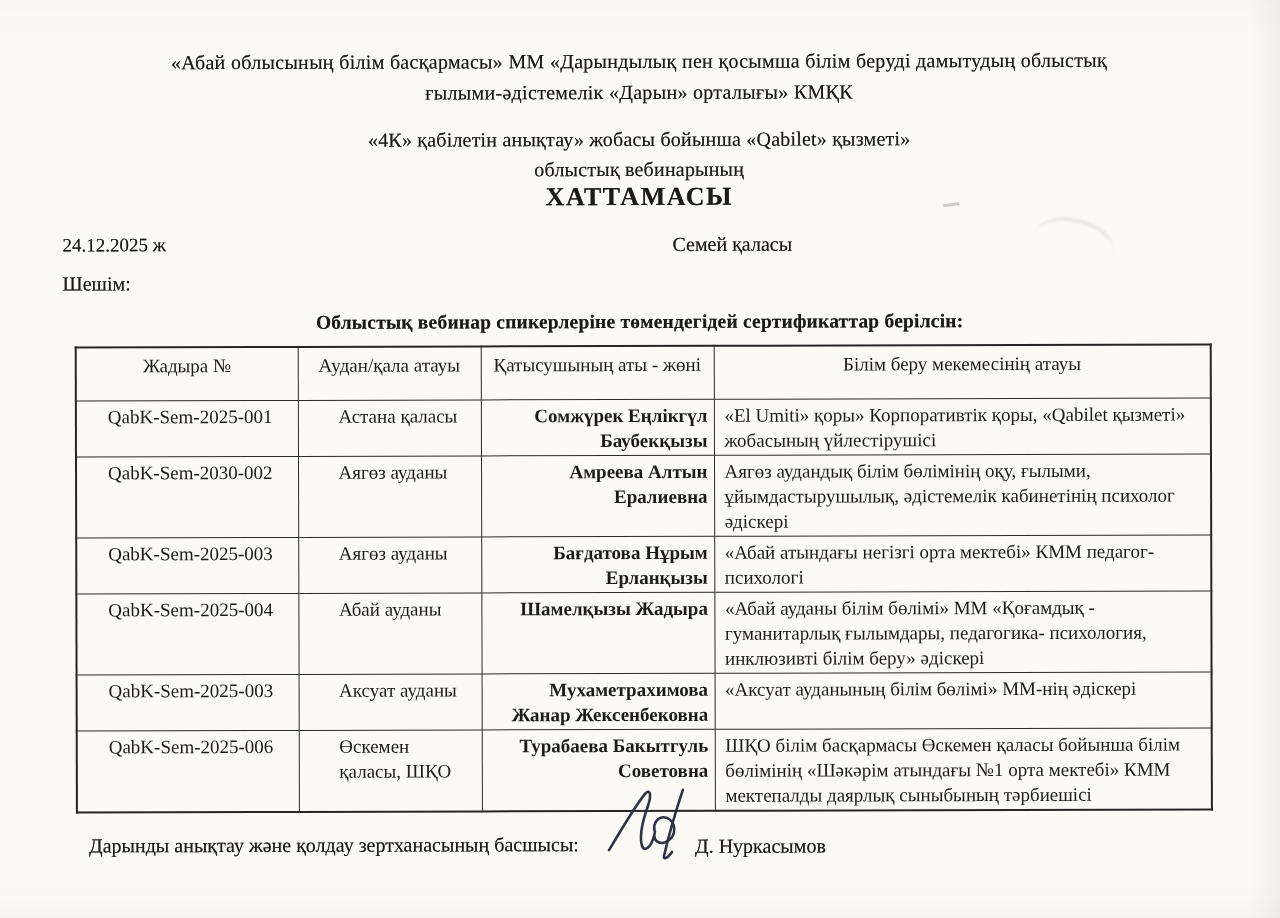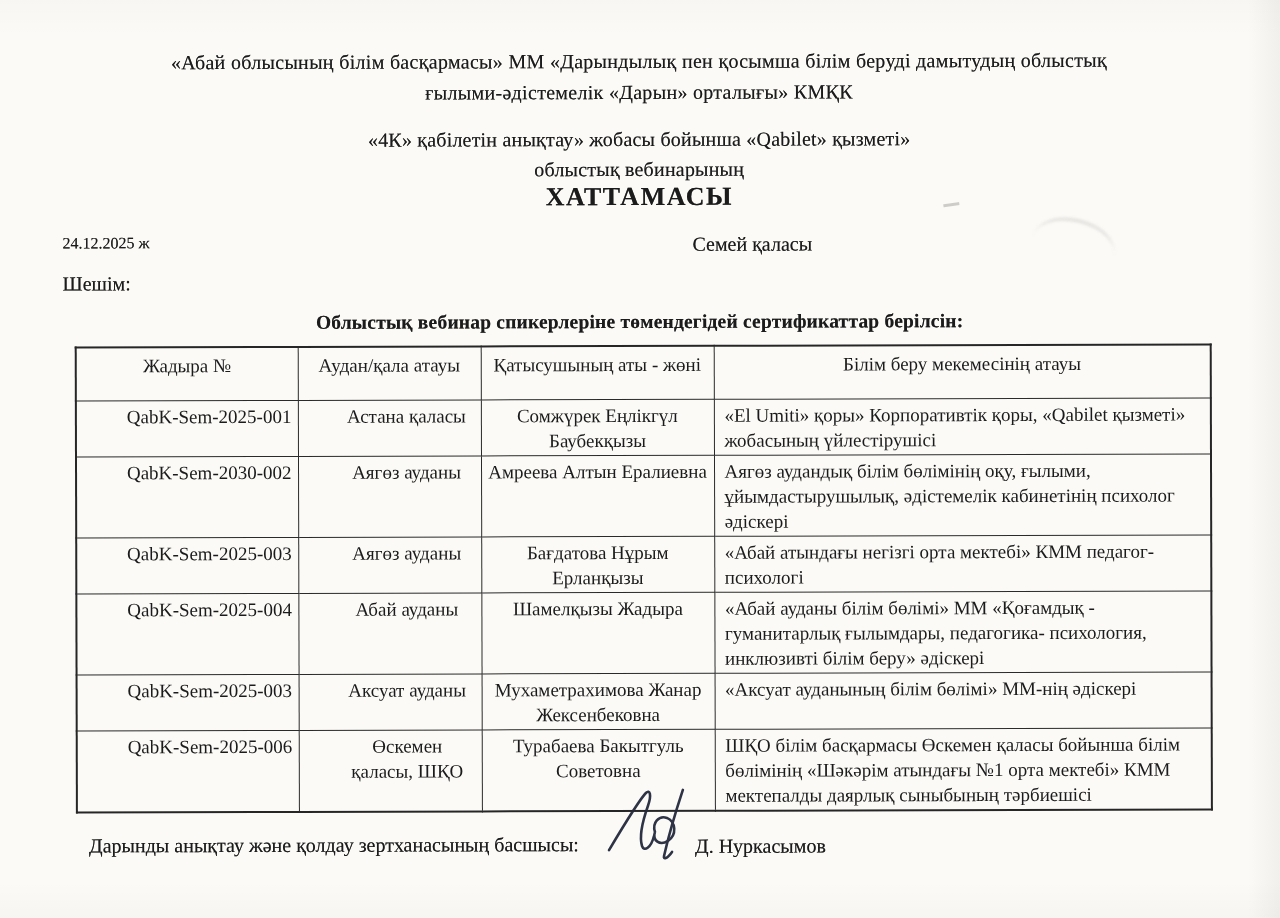--- a/index.html
+++ b/index.html
@@ -15,22 +15,22 @@
     background:
       linear-gradient(90deg, rgba(0,0,0,0) 97.5%, rgba(110,100,90,0.07) 100%),
       linear-gradient(180deg, rgba(0,0,0,0.015) 0%, rgba(0,0,0,0) 4%, rgba(0,0,0,0) 96%, rgba(0,0,0,0.02) 100%),
       #fbfaf7;
   }
   .tilt{position:absolute;inset:0;transform:rotate(-0.15deg);}
   .center-block{position:absolute;left:70px;right:70px;text-align:center;}
   .org-head{top:46px;font-size:20px;line-height:31px;letter-spacing:0.3px;}
   .sub-head{top:124px;font-size:20px;line-height:30px;letter-spacing:0.2px;}
   .doc-title{top:182px;font-size:26px;font-weight:bold;letter-spacing:1.5px;line-height:30px;}
-  .date-line{position:absolute;top:233px;left:63px;font-size:16px;}
-  .city-line{position:absolute;top:233px;left:693px;font-size:20px;}
+  .date-line{position:absolute;top:233px;left:63px;font-size:19px;}
+  .city-line{position:absolute;top:233px;left:673px;font-size:20px;}
   .decision-label{position:absolute;top:271px;left:63px;font-size:20px;}
   .resolution{top:311px;font-size:19.5px;font-weight:bold;letter-spacing:0.2px;}
   .soft{text-shadow:0 0 0.5px rgba(30,30,30,0.65);}
 
   table.cert{
     position:absolute;top:345px;left:75px;
     width:1135px;border-collapse:collapse;
     border:2px solid #262626;
     table-layout:fixed;
     font-size:19px;line-height:25px;
@@ -43,23 +43,23 @@
     overflow:hidden;
   }
   table.cert thead tr{height:53px;}
   table.cert tbody tr:nth-child(1){height:51px;}
   table.cert tbody tr:nth-child(2){height:77px;}
   table.cert tbody tr:nth-child(3){height:48px;}
   table.cert tbody tr:nth-child(4){height:81px;}
   table.cert tbody tr:nth-child(5){height:50px;}
   table.cert tbody tr:nth-child(6){height:78px;}
   table.cert th{text-align:center;padding-top:5px;}
-  table.cert td.c0{text-align:right;padding-left:12px;}
-  table.cert td.c1{text-align:center;padding-left:40px;}
-  table.cert td.c2{text-align:center;}
+  table.cert td.c0{text-align:center;padding-left:12px;}
+  table.cert td.c1{padding-left:40px;}
+  table.cert td.c2{text-align:right;font-weight:bold;}
   table.cert td.c3{text-align:left;padding-left:10px;padding-right:12px;}
 
   .sig-row-label{position:absolute;top:833px;left:88px;font-size:20px;}
   .sig-name{position:absolute;top:835px;left:694px;font-size:20px;}
   .sig-svg{position:absolute;top:786px;left:598px;width:100px;height:80px;}
 
   .smudge-arc{
     position:absolute;top:220px;left:1032px;width:84px;height:52px;
     border-radius:50%;
     border-top:3px solid rgba(100,95,90,0.18);

